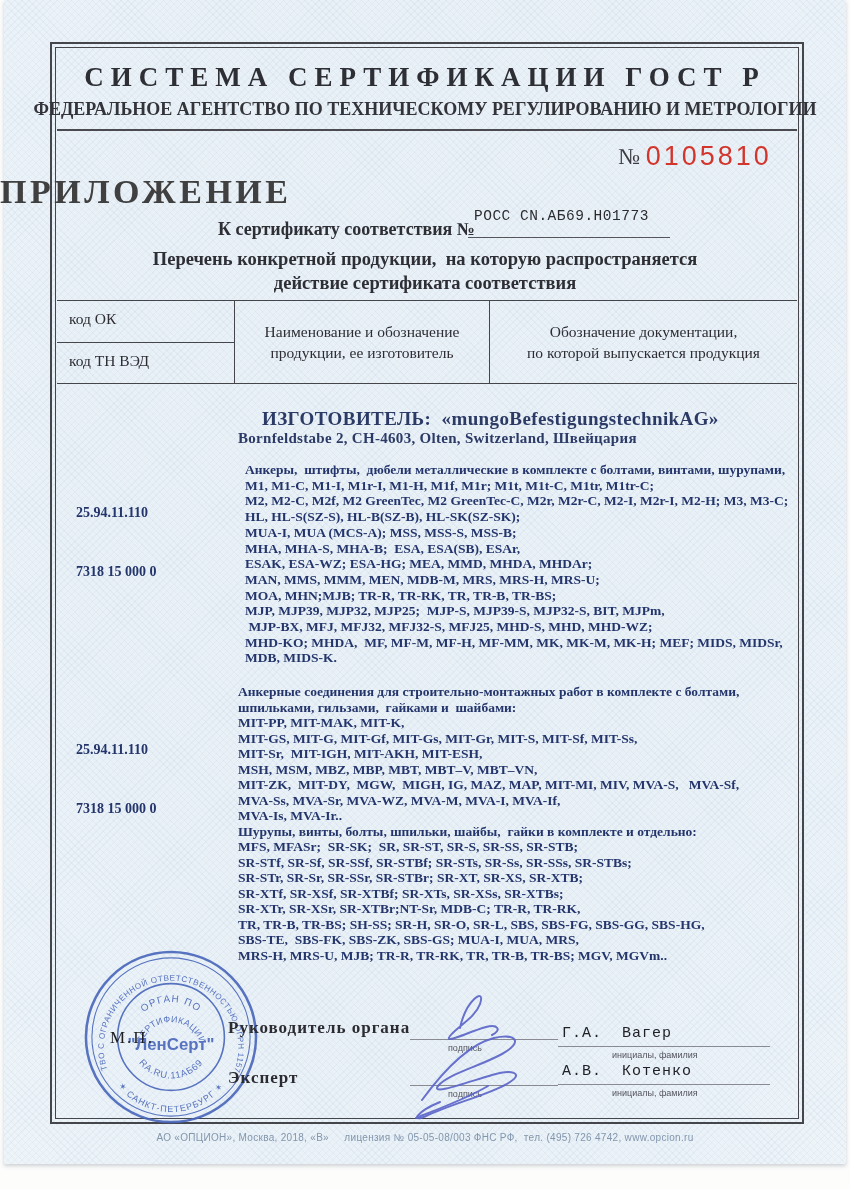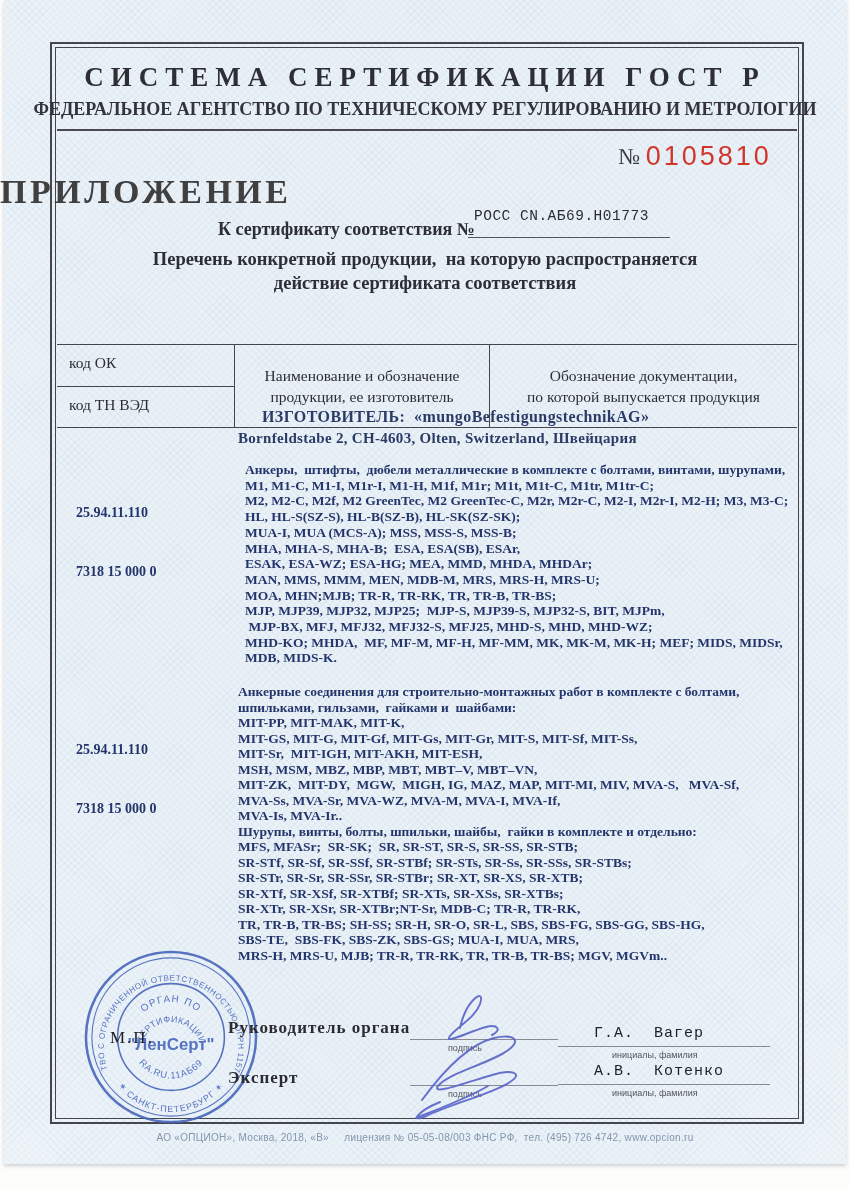--- a/index.html
+++ b/index.html
@@ -37,30 +37,30 @@
   .cert-value { position:absolute; left:474px; top:208px; font-family:"Liberation Mono", monospace;
     font-size:14.5px; color:#2c2c30; letter-spacing:.5px; white-space:pre; }
   .cert-underline { position:absolute; left:468px; top:237px; width:202px; border-top:1.5px solid #55555c; }
 
   .subtitle1 { position:absolute; left:0; right:0; top:249px; text-align:center;
     font-size:18.5px; font-weight:bold; color:#2e2e35; white-space:pre; }
   .subtitle2 { position:absolute; left:0; right:0; top:273px; text-align:center;
     font-size:18.5px; font-weight:bold; color:#2e2e35; }
 
   .table-head { position:absolute; left:57px; top:300px; width:740px; height:84px;
-    border-top:1.5px solid #45454c; border-bottom:1.5px solid #45454c; display:flex;margin-top:44px; }
+    border-top:1.5px solid #45454c; border-bottom:1.5px solid #45454c; display:flex; }
   .th-col1 { width:178px; border-right:1.5px solid #45454c; display:flex; flex-direction:column; }
   .th-col1 .cell { flex:1; font-size:15.5px; color:#2d2d33; padding:9px 0 0 12px; }
   .th-col1 .cell:first-child { border-bottom:1.5px solid #45454c; }
   .th-col2 { width:255px; border-right:1.5px solid #45454c; }
   .th-col3 { flex:1; }
   .th-col2, .th-col3 { display:flex; flex-direction:column; justify-content:center;
     text-align:center; font-size:15.5px; color:#2d2d33; line-height:21px; }
 
-  .manu-line1 { position:absolute; left:262px; top:408px; font-size:16px; font-weight:bold;
+  .manu-line1 { position:absolute; left:262px; top:408px; font-size:19px; font-weight:bold;
     color:#2c3a66; white-space:pre; letter-spacing:.4px; }
   .manu-line2 { position:absolute; left:238px; top:430px; font-size:15px; font-weight:bold;
     color:#2c3a66; letter-spacing:.3px; }
 
   .codes { position:absolute; left:76px; width:150px; font-size:14px; font-weight:bold;
     color:#24356b; line-height:19.5px; white-space:pre; }
   .codes-1 { top:464px; }
   .codes-2 { top:701px; }
 
   .product-lines { position:absolute; left:238px; width:575px; }
@@ -81,21 +81,21 @@
 
   .sig-line { position:absolute; border-bottom:1px solid #8a8a92; }
   .sig-line-1 { left:410px; top:1019px; width:148px; height:21px; }
   .sig-line-2 { left:410px; top:1065px; width:148px; height:21px; }
   .small-label { position:absolute; font-family:"Liberation Sans", sans-serif;
     font-size:9px; color:#55555e; }
   .sign-label-1 { left:448px; top:1043px; }
   .sign-label-2 { left:448px; top:1089px; }
 
   .sig-name { position:absolute; font-family:"Liberation Mono", monospace; font-size:15px;
-    color:#1f1f26; letter-spacing:1px; white-space:pre;margin-left:32px; }
+    color:#1f1f26; letter-spacing:1px; white-space:pre; }
   .name-1 { left:562px; top:1025px; }
   .name-2 { left:562px; top:1063px; }
   .name-line { position:absolute; border-bottom:1px solid #8a8a92; }
   .name-line-1 { left:558px; top:1046px; width:212px; }
   .name-line-2 { left:558px; top:1084px; width:212px; }
   .name-label-1 { left:612px; top:1050px; }
   .name-label-2 { left:612px; top:1088px; }
 
   .handwriting { position:absolute; left:392px; top:982px; z-index:2; }
 

